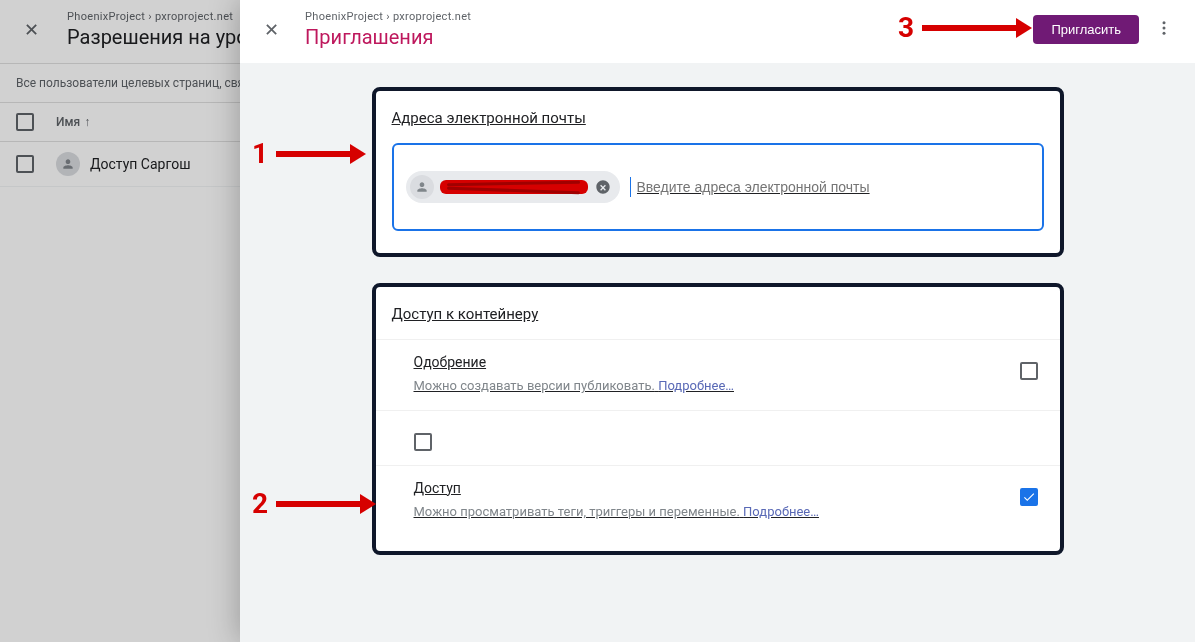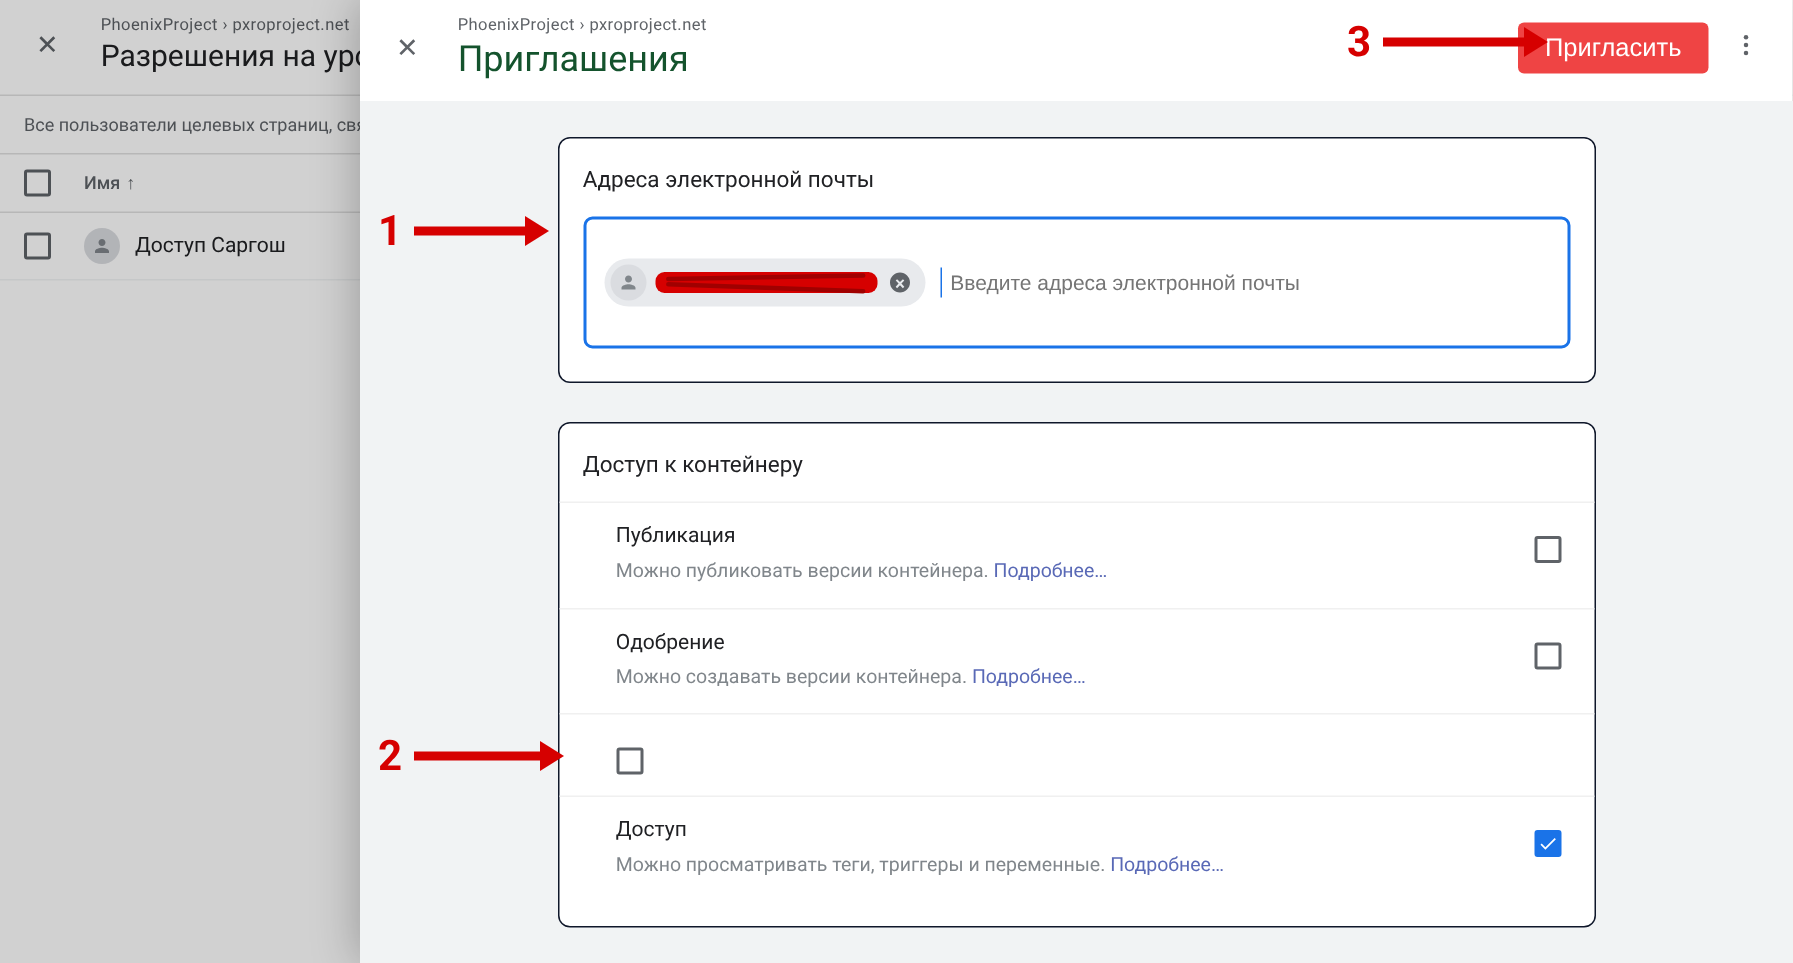--- a/index.html
+++ b/index.html
@@ -114,33 +114,33 @@
     color: #5f6368;
     margin-right: 26px;
     cursor: pointer;
   }
   .modal-breadcrumb {
     font-size: 11px;
     color: #5f6368;
     letter-spacing: .3px;
   }
   .modal-title {
-    font-size: 24px;
+    font-size: 20px;
     font-weight: 400;
-    color: #14532d;
+    color: #be185d;
     margin-top: 2px;
   }
   .modal-header-spacer { flex: 1; }
   .btn-primary {
-    background: #ef4444;
+    background: #701a75;
     color: #fff;
     border: none;
     border-radius: 4px;
     padding: 7px 18px;
-    font-size: 17px;
+    font-size: 13px;
     font-weight: 500;
     cursor: pointer;
   }
   .btn-more {
     margin-left: 10px;
     color: #5f6368;
     cursor: pointer;
     padding: 6px;
   }
   .btn-more svg { width: 18px; height: 18px; fill: #5f6368; }
@@ -149,25 +149,26 @@
     flex: 1;
     background: #f1f3f4;
     overflow: auto;
     padding: 24px 0;
     display: flex;
     flex-direction: column;
     align-items: center;
   }
   .card {
     background: #fff;
-    border: 1px solid #0f172a;
+    border: 4px solid #0f172a;
     border-radius: 8px;
     width: 692px;
     padding: 18px 16px 22px 16px;
     margin-bottom: 26px;
+    text-decoration: underline;
   }
   .card-title {
     font-size: 15px;
     color: #202124;
     margin-bottom: 16px;
   }
 
   .email-field {
     border: 2px solid #1a73e8;
     border-radius: 6px;
@@ -348,36 +349,26 @@
           </span>
         </span>
         <span class="caret"></span>
         <input class="email-placeholder" placeholder="Введите адреса электронной почты" style="">
       </div>
     </div>
 
     <div class="card" style="padding-left:0;padding-right:0;padding-bottom:16px;">
       <div class="card-title" style="padding-left:16px;">Доступ к контейнеру</div>
 
-      <div class="perm-row">
-        <div class="perm-text">
-          <div class="perm-label">Публикация</div>
-          <div class="perm-desc">
-            <span>Можно публиковать версии контейнера.</span>
-            <span class="perm-link">Подробнее…</span>
-          </div>
-        </div>
-        <span class="perm-check" style="margin-right:14px;"></span>
-      </div>
 
       <div class="perm-row">
         <div class="perm-text">
           <div class="perm-label">Одобрение</div>
           <div class="perm-desc">
-            <span>Можно создавать версии контейнера.</span>
+            <span>Можно создавать версии публиковать.</span>
             <span class="perm-link">Подробнее…</span>
           </div>
         </div>
         <span class="perm-check" style="margin-right:14px;"></span>
       </div>
 
       <div class="perm-row">
         <span class="perm-check" style="margin-right:14px;"></span>
       </div>
 

